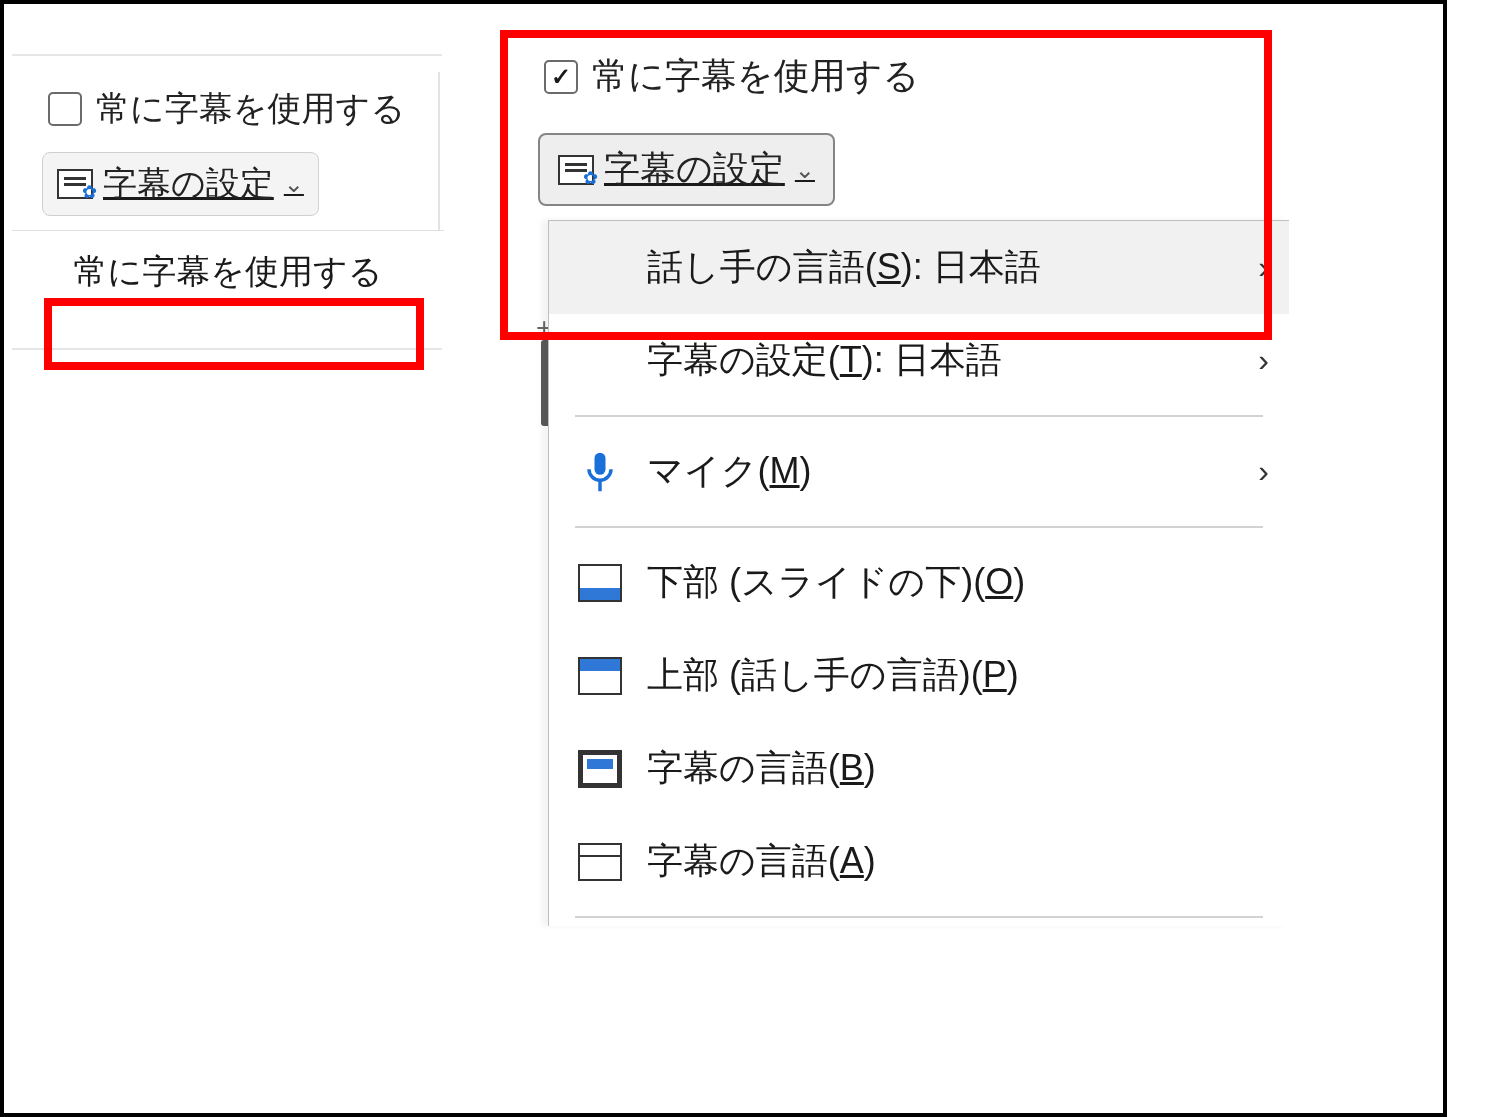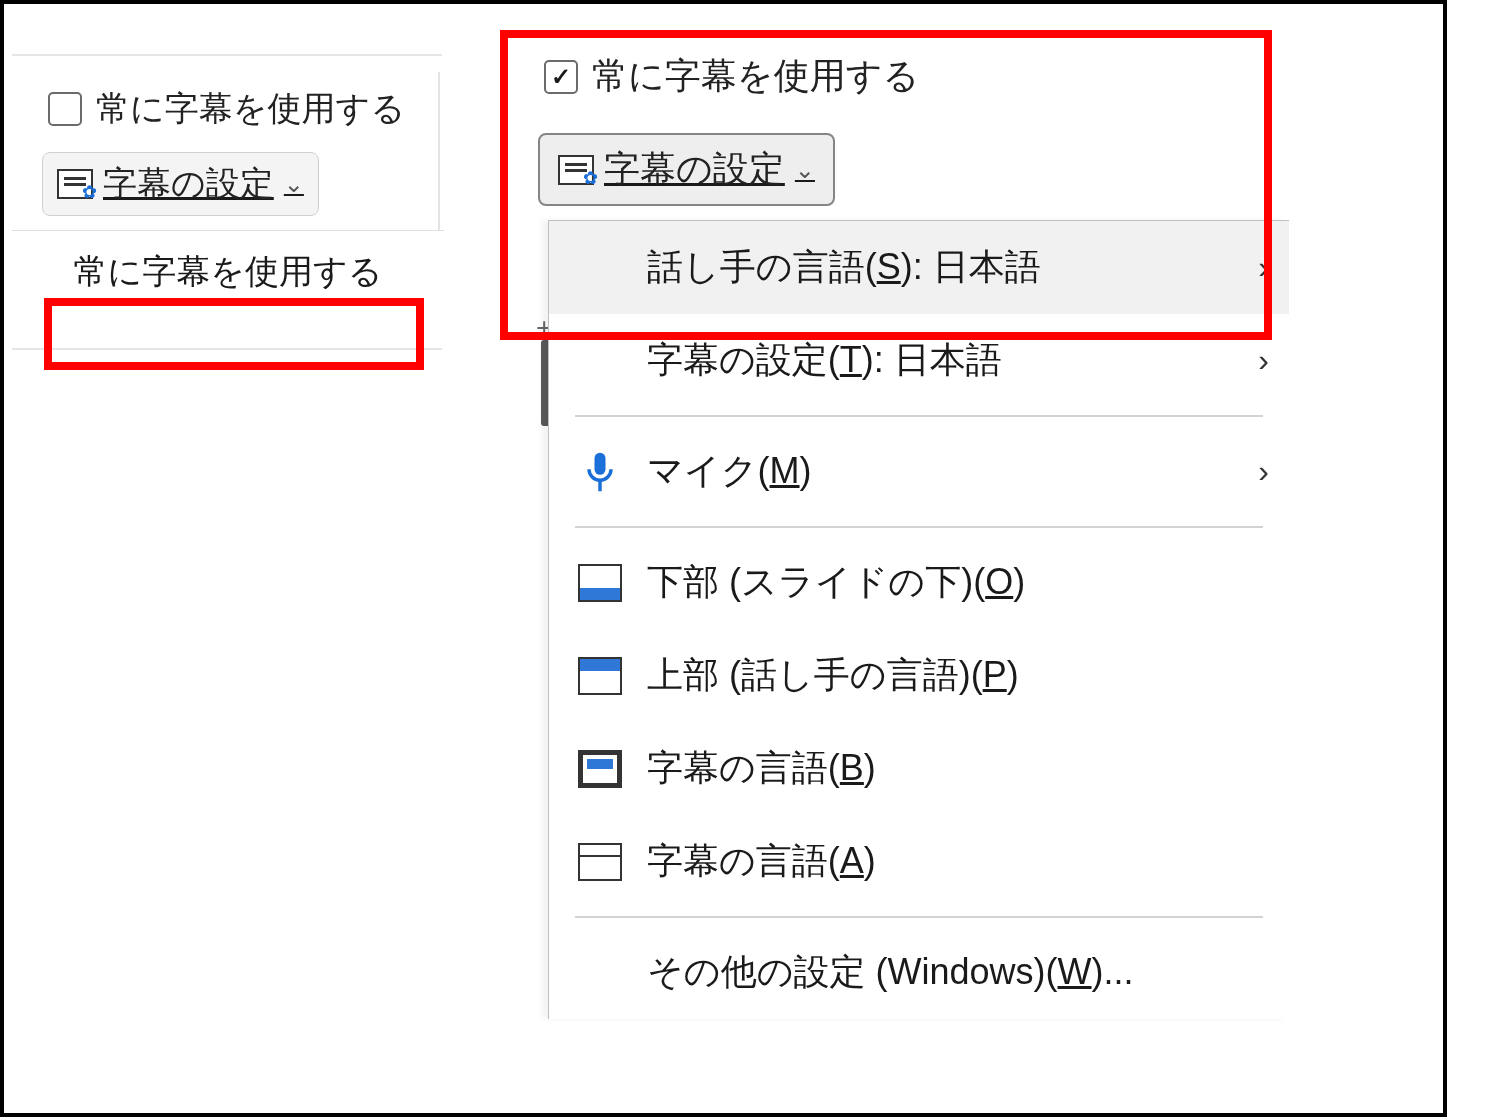--- a/index.html
+++ b/index.html
@@ -394,27 +394,19 @@
             <span class="icon-rect-above"></span>
           </span>
         <span>
           <span>字幕の言語(</span><u>A</u><span>)</span>
         </span>
       </div>
     </div>
 
     <div class="sep"></div>
 
-    <div class="item">
-      <div class="left">
-        <span class="menu-icon empty"></span>
-        <span>
-          <span>その他の設定 (Windows)(</span><u>W</u><span>)...</span>
-        </span>
-      </div>
-    </div>
 
   </div>
 
   <div class="red-box left"></div>
   <div class="red-box right"></div>
 
 </div>
 
 </body></html>

